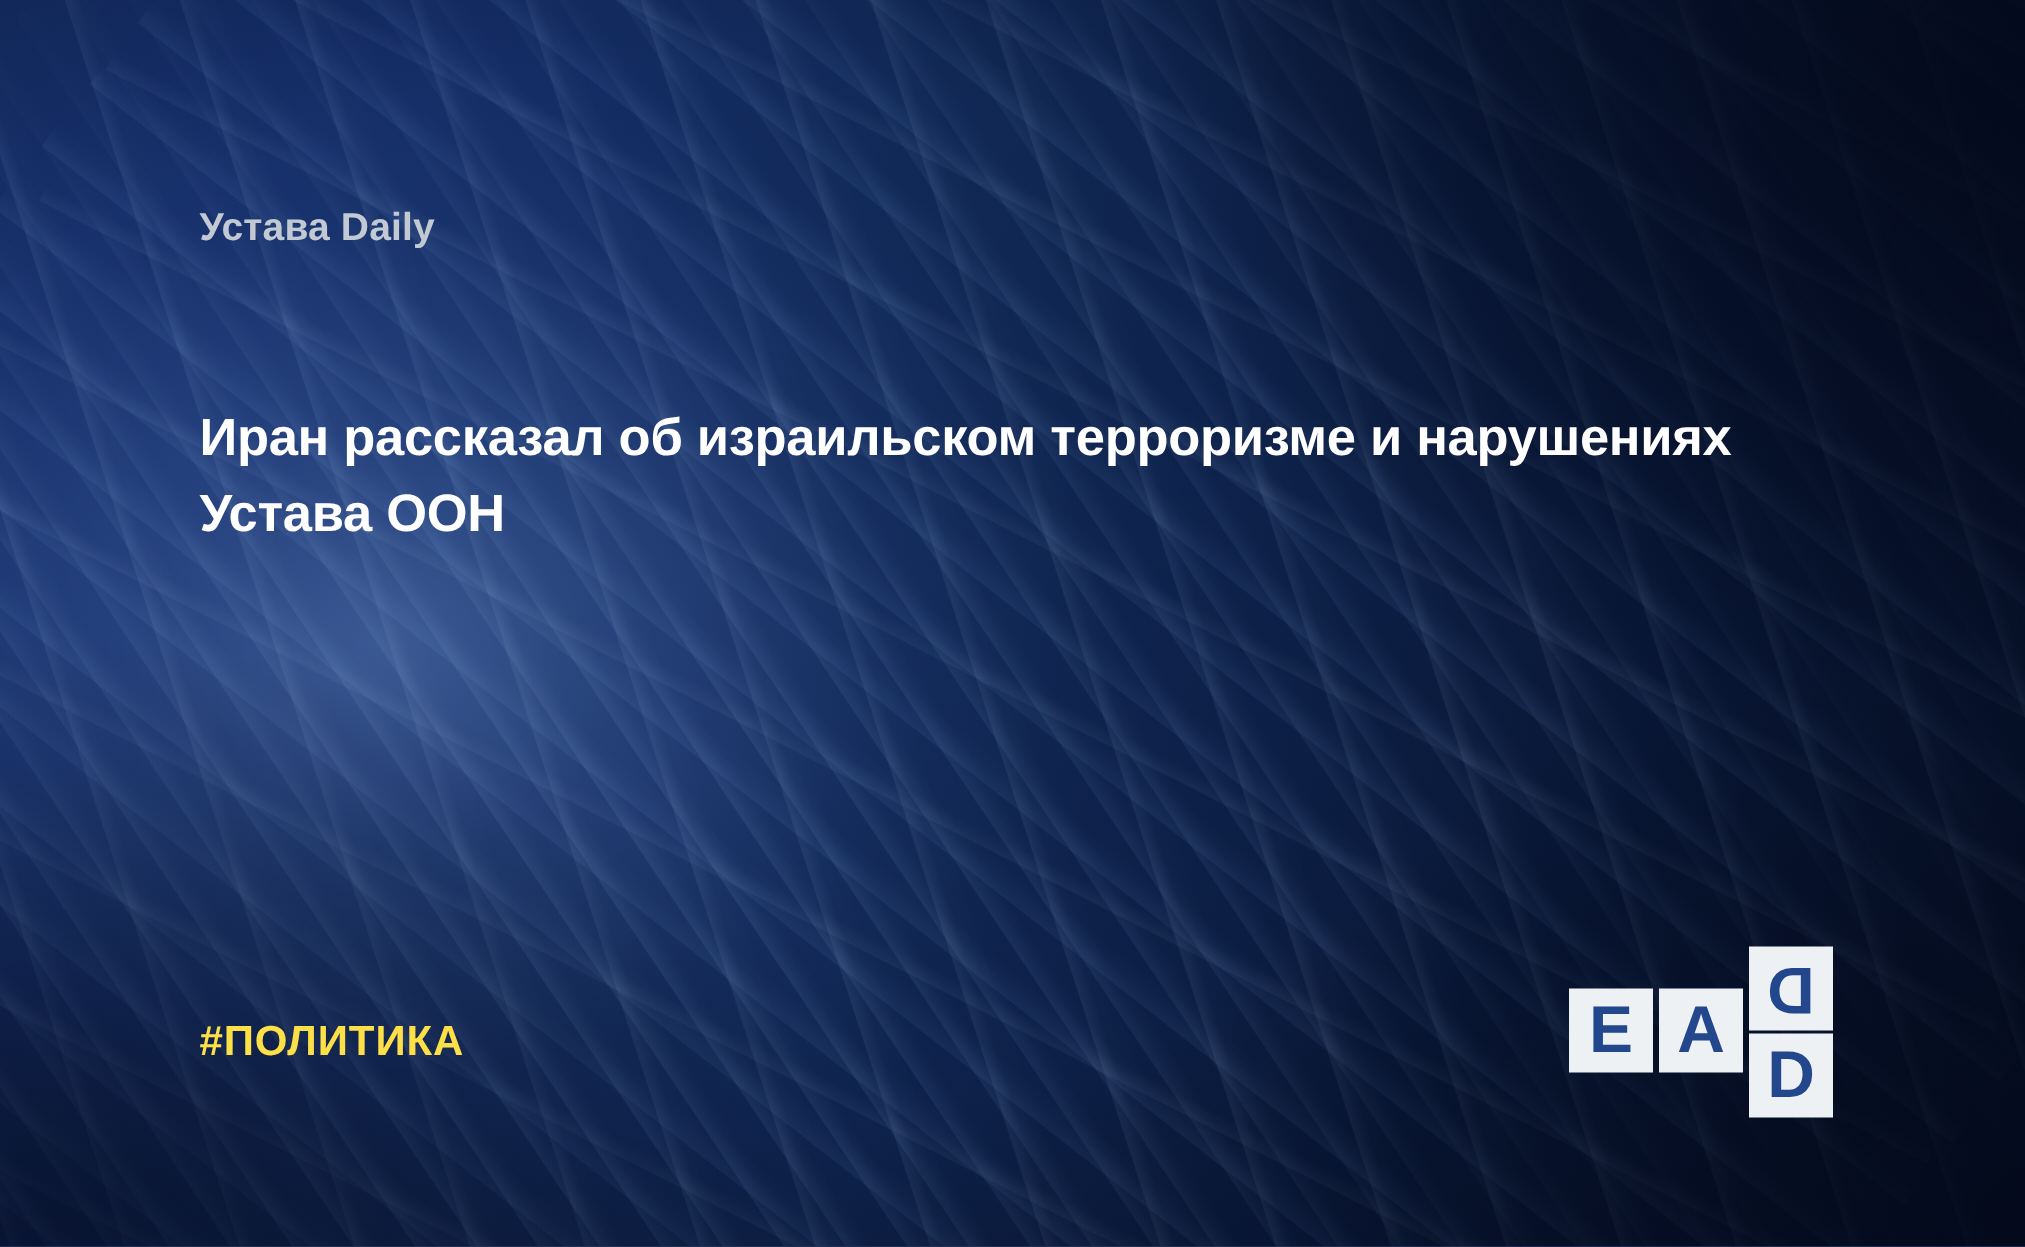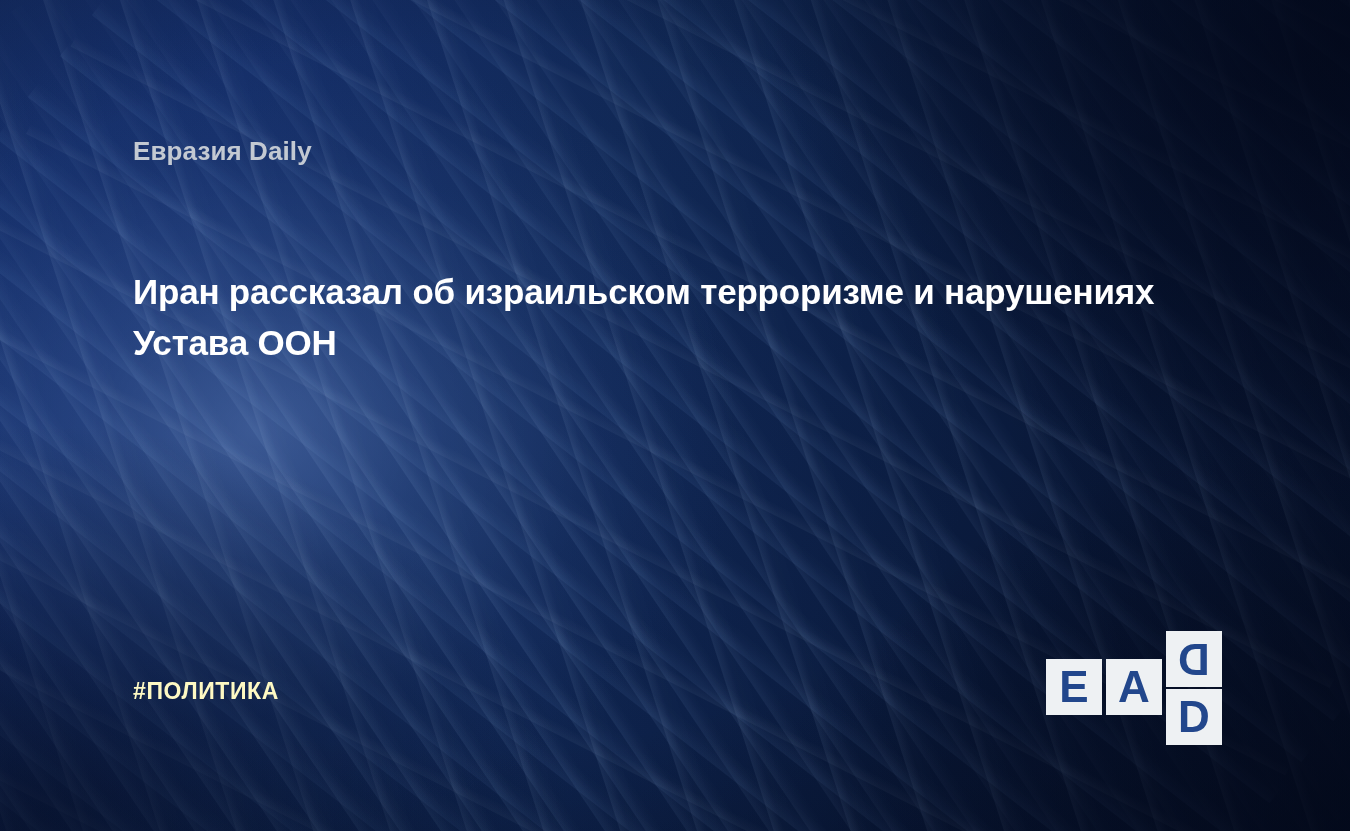--- a/index.html
+++ b/index.html
@@ -136,23 +136,23 @@
     font-weight: bold;
     line-height: 1.47;
     color: #ffffff;
     letter-spacing: -0.2px;
   }
 
   .tag {
     position: absolute;
     left: 133px;
     top: 678px;
-    font-size: 23px;
-    font-weight: bold;
-    color: #fef9c3;
+    font-size: 28px;
+    font-weight: bold;
+    color: #fde047;
     letter-spacing: 0.6px;
     white-space: nowrap;
   }
 
   
   .logo {
     position: absolute;
     left: 1046px;
     top: 631px;
     width: 176px;
@@ -186,21 +186,21 @@
   <div class="bg-base"></div>
   <div class="streaks s1"></div>
   <div class="streaks s2"></div>
   <div class="streaks s3"></div>
   <div class="streaks s4"></div>
   <div class="bg-corner-dark"></div>
   <div class="bg-vignette"></div>
 
   <div class="content">
 
-    <div class="brand">Евразия Daily</div>
+    <div class="brand">Устава Daily</div>
 
     <div class="headline">Иран рассказал об израильском терроризме и нарушениях Устава ООН</div>
 
     <div class="tag">#ПОЛИТИКА</div>
 
     <div class="logo">
       <div class="logo-cell cell-e">
         <span class="logo-letter">E</span>
       </div>
       <div class="logo-cell cell-a">

